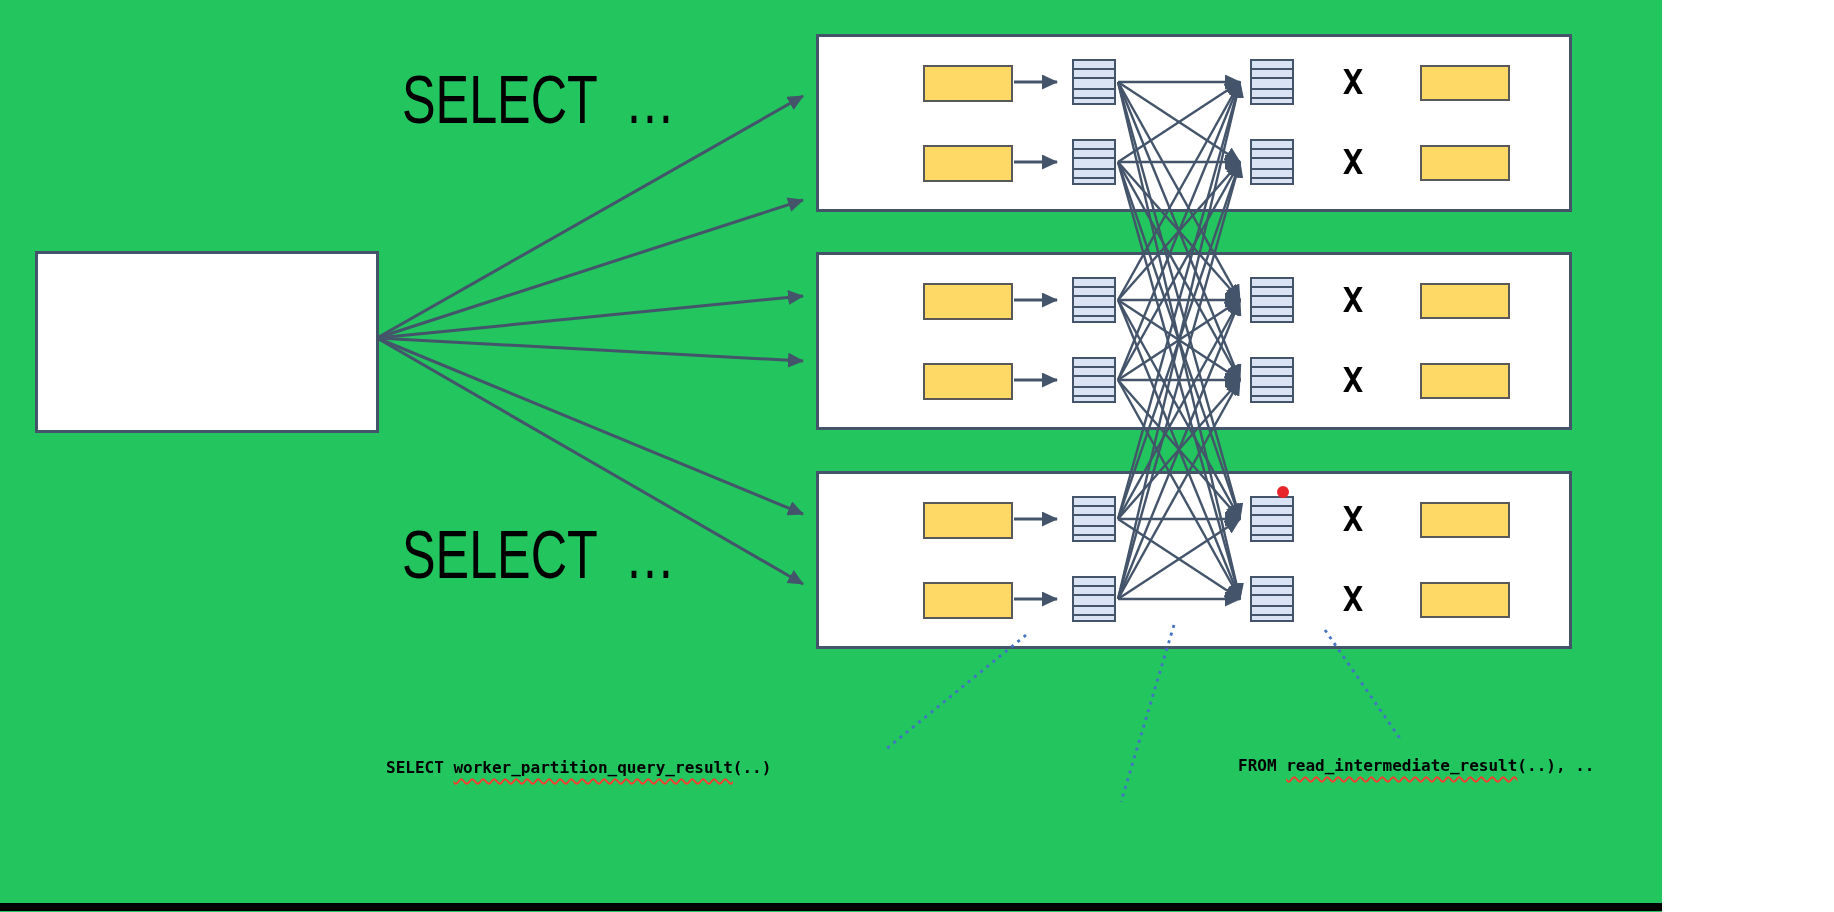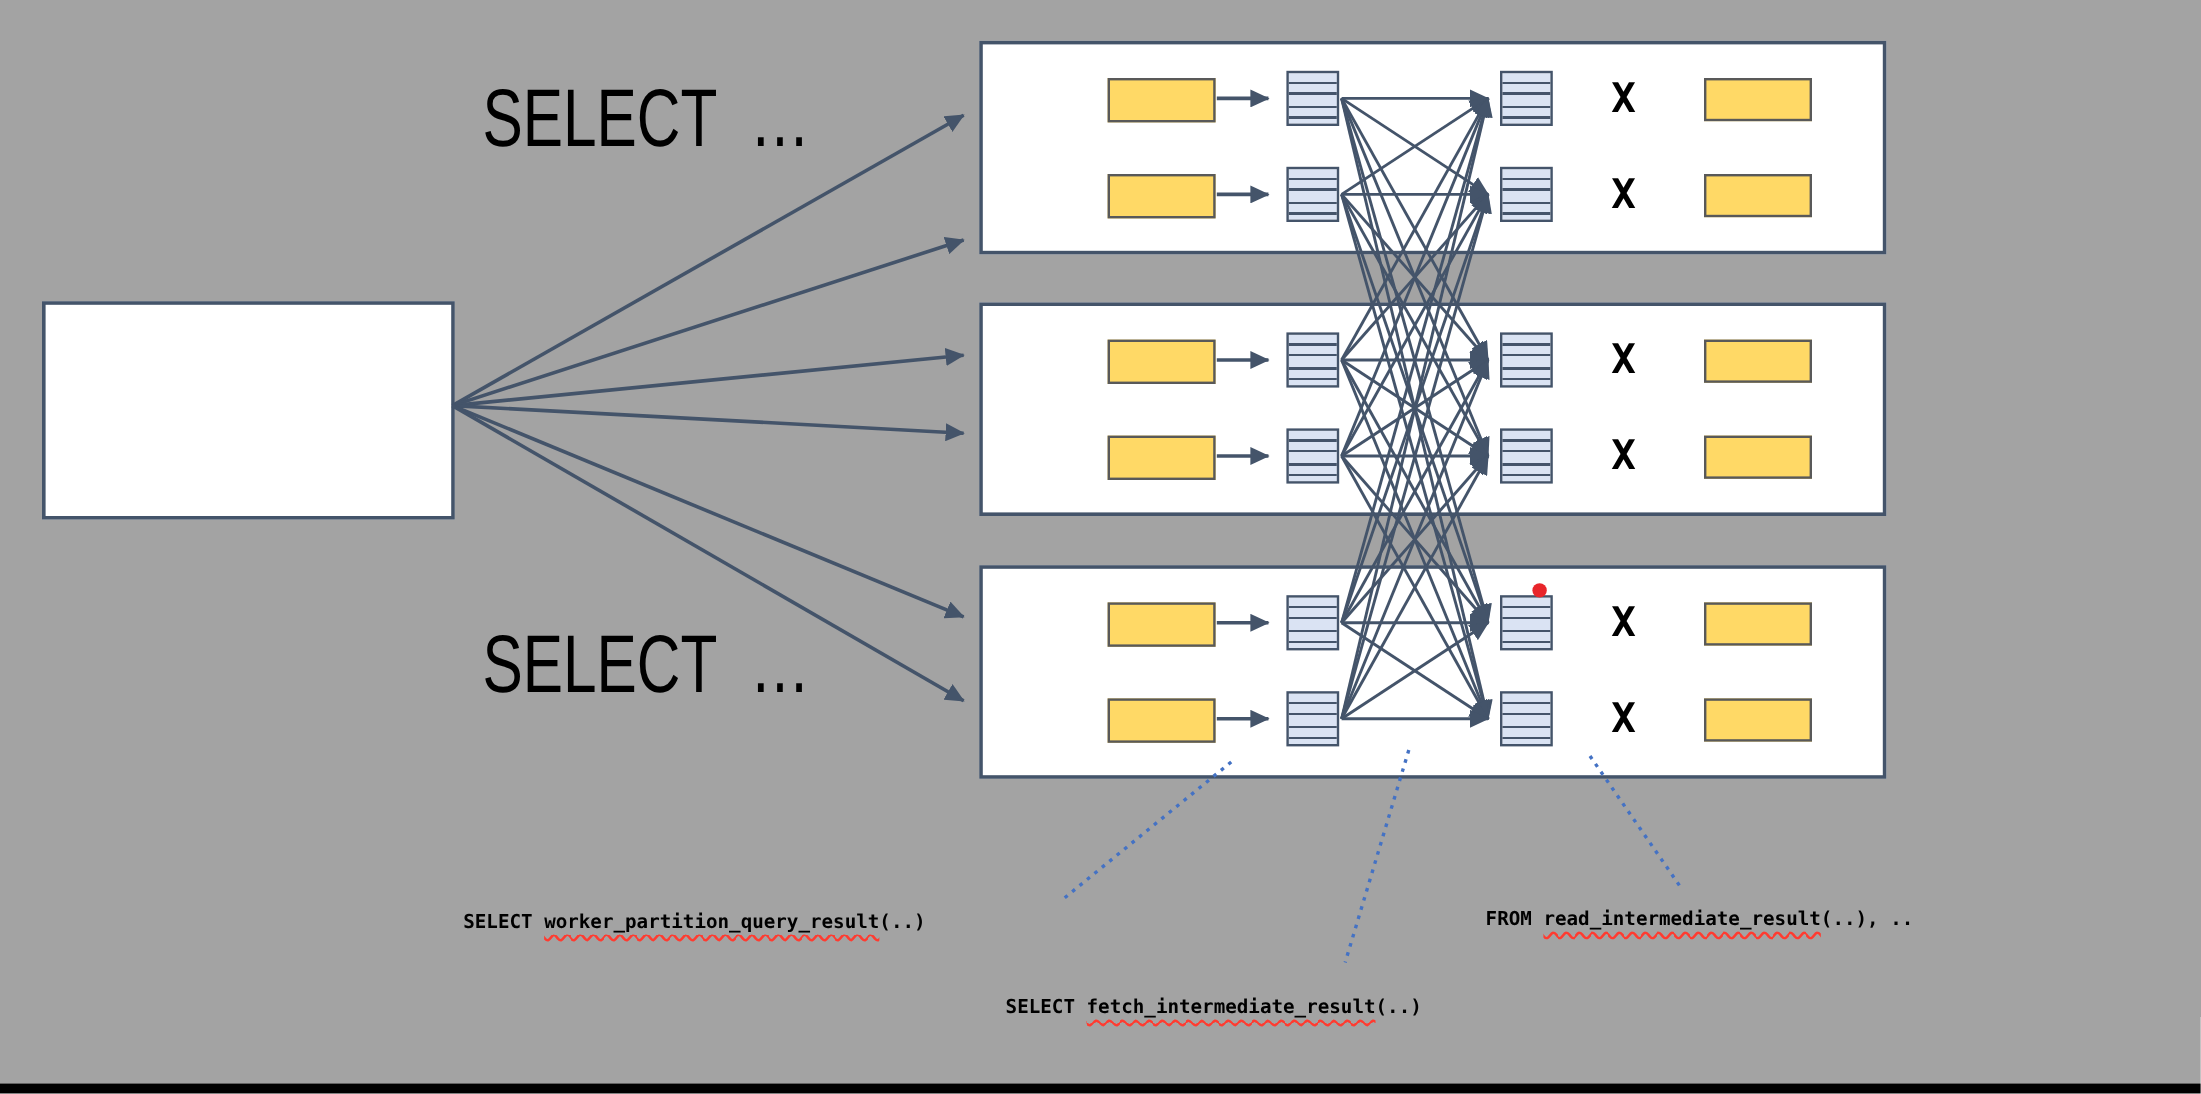--- a/index.html
+++ b/index.html
@@ -1,17 +1,17 @@
 <!DOCTYPE html>
 <html><head>
 <meta charset="utf-8">
 <style>
   html,body{margin:0;padding:0;background:#fff;}
   #canvas{
-    position:relative;width:1834px;height:912px;background:#a3a3a3;overflow:hidden;
+    position:relative;width:1662px;height:912px;background:#22c55e;overflow:hidden;
     font-family:"Liberation Sans",sans-serif;
   }
   
   .coordinator{
     position:absolute;left:35px;top:251px;width:338px;height:176px;
     border:3px solid var(--line,#44546A);background:#fff;
   }
   
   .bigquery{
     position:absolute;left:402px;font-size:68px;line-height:1.05;color:#000;
@@ -191,16 +191,15 @@
       <line x1="1118" y1="599" x2="1240" y2="599" stroke="#44546A" stroke-width="2.4" marker-end="url(#ah)"></line>
       <line x1="1026" y1="635" x2="885" y2="750" stroke="#4472C4" stroke-width="2.8" stroke-dasharray="3 5"></line>
       <line x1="1174" y1="625" x2="1121" y2="802" stroke="#4472C4" stroke-width="2.8" stroke-dasharray="3 5"></line>
       <line x1="1325" y1="630" x2="1401" y2="740" stroke="#4472C4" stroke-width="2.8" stroke-dasharray="3 5"></line>
     </svg>
 
   <div class="sqlnote note-partition"><span>SELECT </span><span class="fn">worker_partition_query_result</span><span>(..)</span></div>
 
   <div class="sqlnote note-read"><span>FROM </span><span class="fn">read_intermediate_result</span><span>(..), ..</span></div>
 
-  <div class="sqlnote note-fetch"><span>SELECT </span><span class="fn">fetch_intermediate_result</span><span>(..)</span></div>
 
   <div class="bottombar"></div>
 </div>
 
 </body></html>

